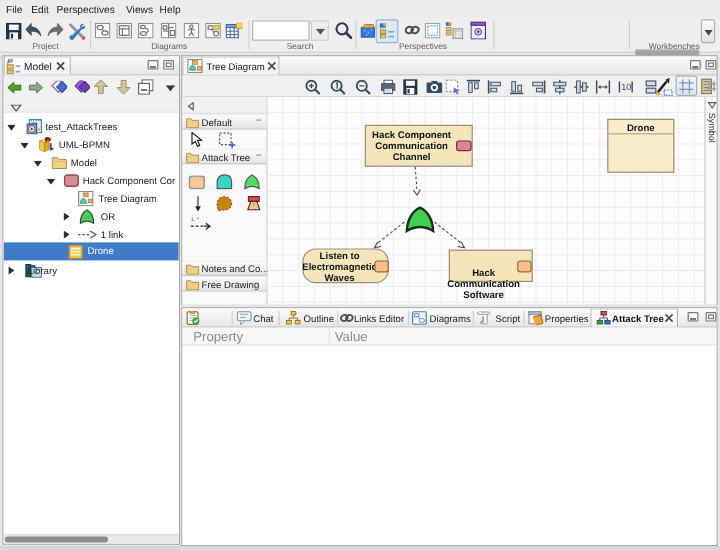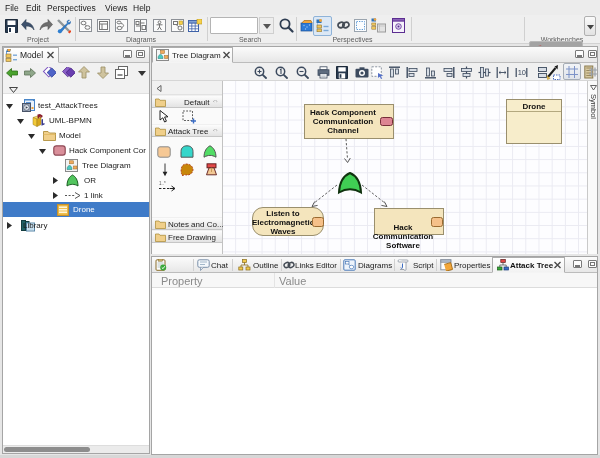--- a/index.html
+++ b/index.html
@@ -472,21 +472,21 @@
   <div id="palette" class="abs" style="left:0;top:34px;width:71px;height:173px;background:#fafafa;border-right:1px solid #c2c2c2;">
     <div class="abs" style="left:0;top:0;width:70px;height:14px;background:#f1f1f1;border-bottom:1px solid #e2e2e2;">
       <svg style="left:4px;top:4px;" width="6" height="7" viewBox="0 0 6 7">
           <path d="M5 0.5 L1 3.5 L5 6.5 Z" fill="none" stroke="#555" stroke-width="0.9"></path>
         </svg>
     </div>
     <div class="hdr abs" style="left:0;top:14px;width:70px;height:13px;">
       <svg style="left:3px;top:2px;" width="11" height="9" viewBox="0 0 11 9">
           <path d="M0.5 1 L4 1 L5 2.3 L10.5 2.3 L10.5 8.5 L0.5 8.5 Z" fill="#f0cf8a" stroke="#a8862f" stroke-width="0.7"></path>
         </svg>
-      <span style="position:absolute;left:32px;top:1.5px;font-size:8px;">Default</span>
+      <span style="position:absolute;left:16px;top:1.5px;font-size:8px;">Default</span>
       <span style="position:absolute;left:60px;top:1px;font-size:7px;color:#777;">⇔</span>
     </div>
     <svg style="left:7px;top:29px;" width="11" height="13" viewBox="0 0 11 13">
       <path d="M1 0.5 L1 10 L3.8 7.8 L5.6 12 L7.4 11.2 L5.6 7 L9 6.8 Z" fill="#fff" stroke="#222" stroke-width="1"></path>
     </svg>
     <svg style="left:30px;top:29px;" width="15" height="14" viewBox="0 0 15 14">
       <rect x="1" y="1" width="9.5" height="9.5" fill="none" stroke="#555" stroke-dasharray="1.8 1.4"></rect>
       <path d="M11.5 8.5 v5 M9 11 h5" stroke="#3a6cc4" stroke-width="1.4"></path>
     </svg>
     <div class="hdr abs" style="left:0;top:43px;width:70px;height:13px;">

